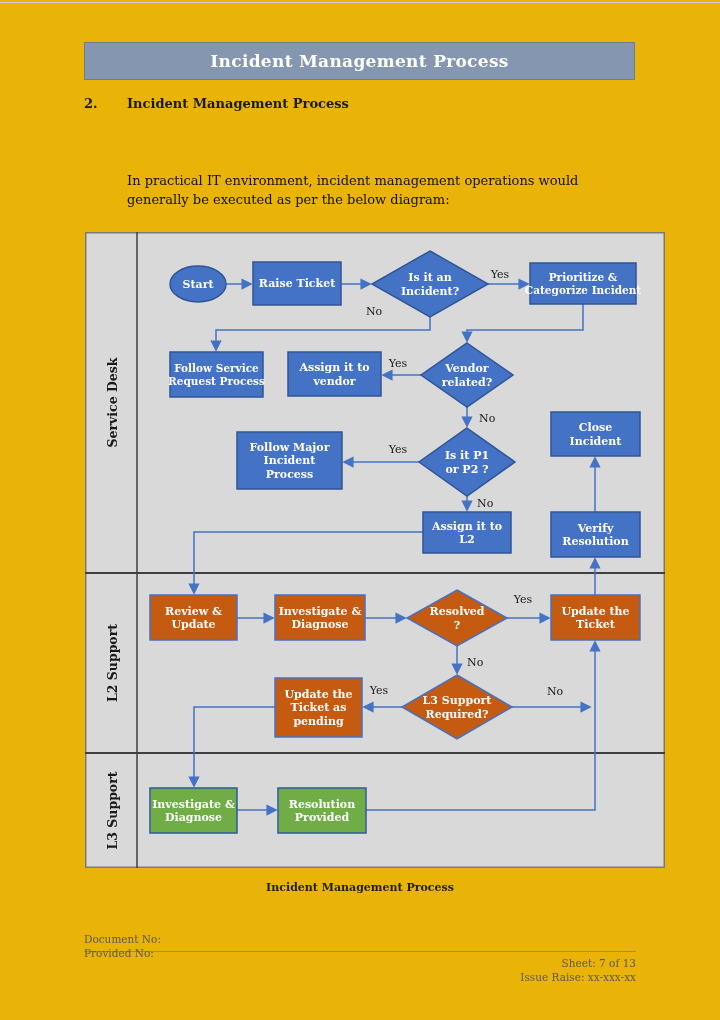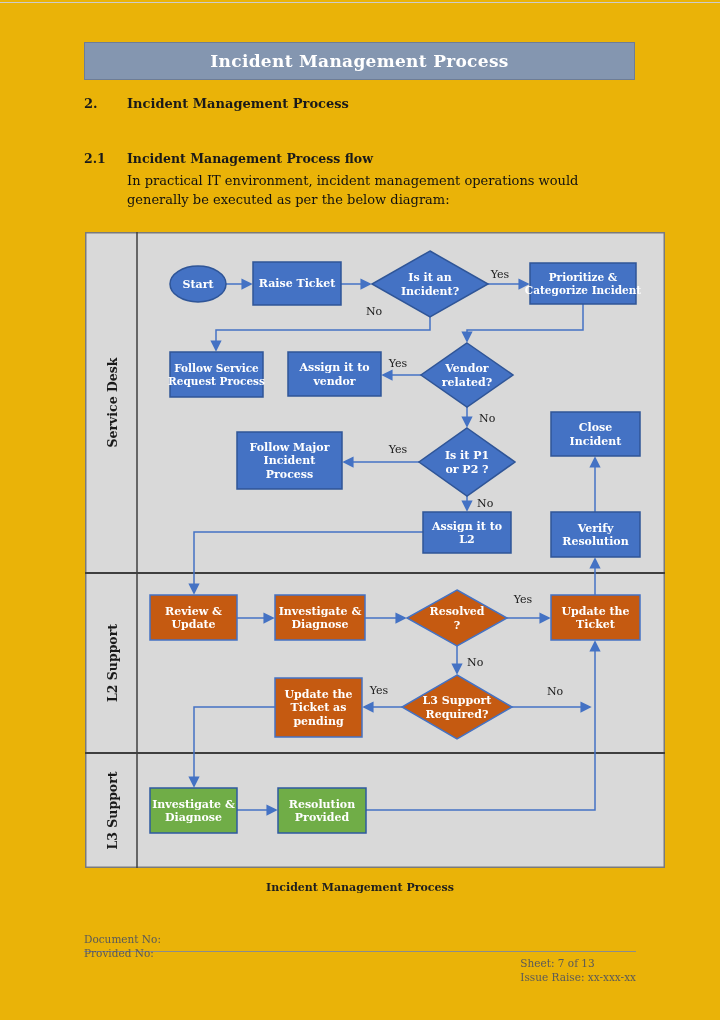--- a/index.html
+++ b/index.html
@@ -24,41 +24,37 @@
   }
   .diagram{
     position:absolute;left:85px;top:232px;width:580px;height:636px;
   }
   .caption{
     position:absolute;left:0;top:881px;width:720px;text-align:center;
     font-size:11px;font-weight:600;color:#1f1f1f;
   }
   .footer-rule{position:absolute;left:84px;top:951px;width:552px;height:1px;background:#8c8c8c;}
   .footer-left{position:absolute;left:84px;top:932px;font-size:10.5px;color:#595959;line-height:1.35;}
-  .footer-right{position:absolute;right:84px;top:956px;font-size:10.5px;color:#595959;line-height:1.35;}
+  .footer-right{position:absolute;right:84px;top:956px;font-size:10.5px;color:#595959;line-height:1.35;text-align:right;}
 </style>
 </head>
 <body>
 
 <div class="page">
   <div class="top-hairline"></div>
 
   <div class="banner">
     <span>Incident Management Process</span>
   </div>
 
   <div class="heading-row" style="top:96px;">
     <span class="heading-num">2.</span>
     <span class="heading-text">Incident Management Process</span>
   </div>
 
-  <div class="heading-row subheading" style="top:151px;">
-    <span class="heading-num">2.1</span>
-    <span class="heading-text">Incident Management Process flow</span>
-  </div>
 
   <div class="paragraph">In practical IT environment, incident management operations would generally be executed as per the below diagram:</div>
 
   <div class="diagram">
     <svg id="flowchart-svg" width="580" height="636" viewBox="0 0 580 636" xmlns="http://www.w3.org/2000/svg">
         <defs>
           <marker id="arr" viewBox="0 0 10 10" refX="8.5" refY="5" markerWidth="7.5" markerHeight="7.5" orient="auto-start-reverse">
             <path d="M 0 0 L 10 5 L 0 10 z" fill="#4472C4"></path>
           </marker>
         </defs>

